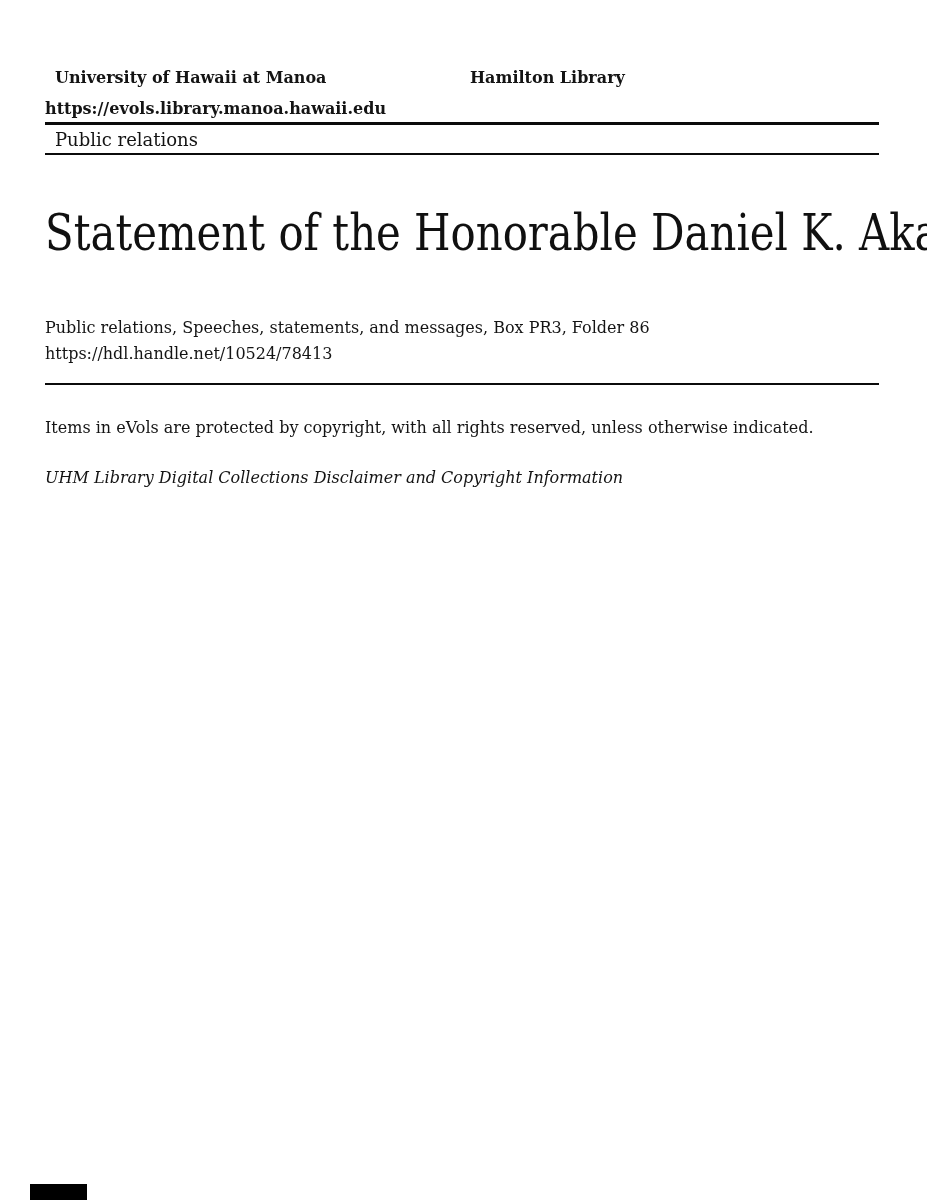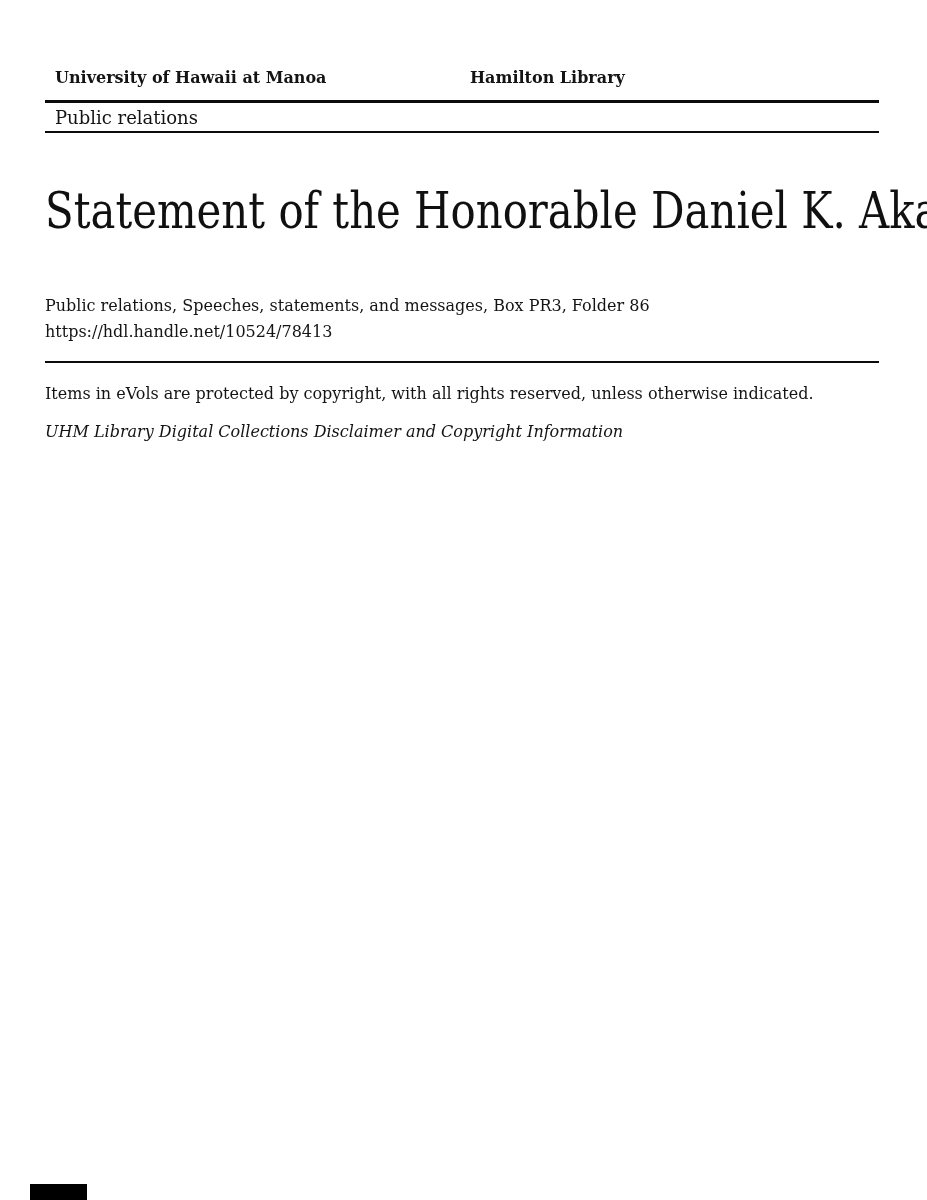--- a/index.html
+++ b/index.html
@@ -63,26 +63,26 @@
     margin-top: 53px;
     font-size: 16px;
     line-height: 26px;
   }
   .divider {
     margin-top: 16px;
     height: 2px;
     background: #0b0b0b;
   }
   .copyright {
-    margin-top: 18px;
+    margin-top: 30px;
     font-size: 16px;
     line-height: 26px;
   }
   .disclaimer {
-    margin-top: 12px;
+    margin-top: 24px;
     font-size: 16px;
     line-height: 26px;
     font-style: italic;
   }
   .link-plain { color: inherit; text-decoration: none; cursor: pointer; }
   .bottom-artifact {
     position: absolute;
     left: 30px;
     bottom: 0;
     width: 57px;
@@ -95,20 +95,21 @@
 
 <div class="page">
   <div class="content">
 
     <div class="header-table">
       <div class="hdr-row row1">
         <div class="cell-left">University of Hawaii at Manoa</div>
         <div class="cell-right">Hamilton Library</div>
       </div>
       <div class="hdr-row row2">
+        <div class="cell-right link-plain">https://evols.library.manoa.hawaii.edu</div>
       </div>
       <div class="rule-thick"></div>
       <div class="meta-row">
         <div class="cell-left">Public relations</div>
       </div>
       <div class="rule-thin"></div>
     </div>
 
     <div class="doc-title">Statement of the Honorable Daniel K. Akaka</div>
 

